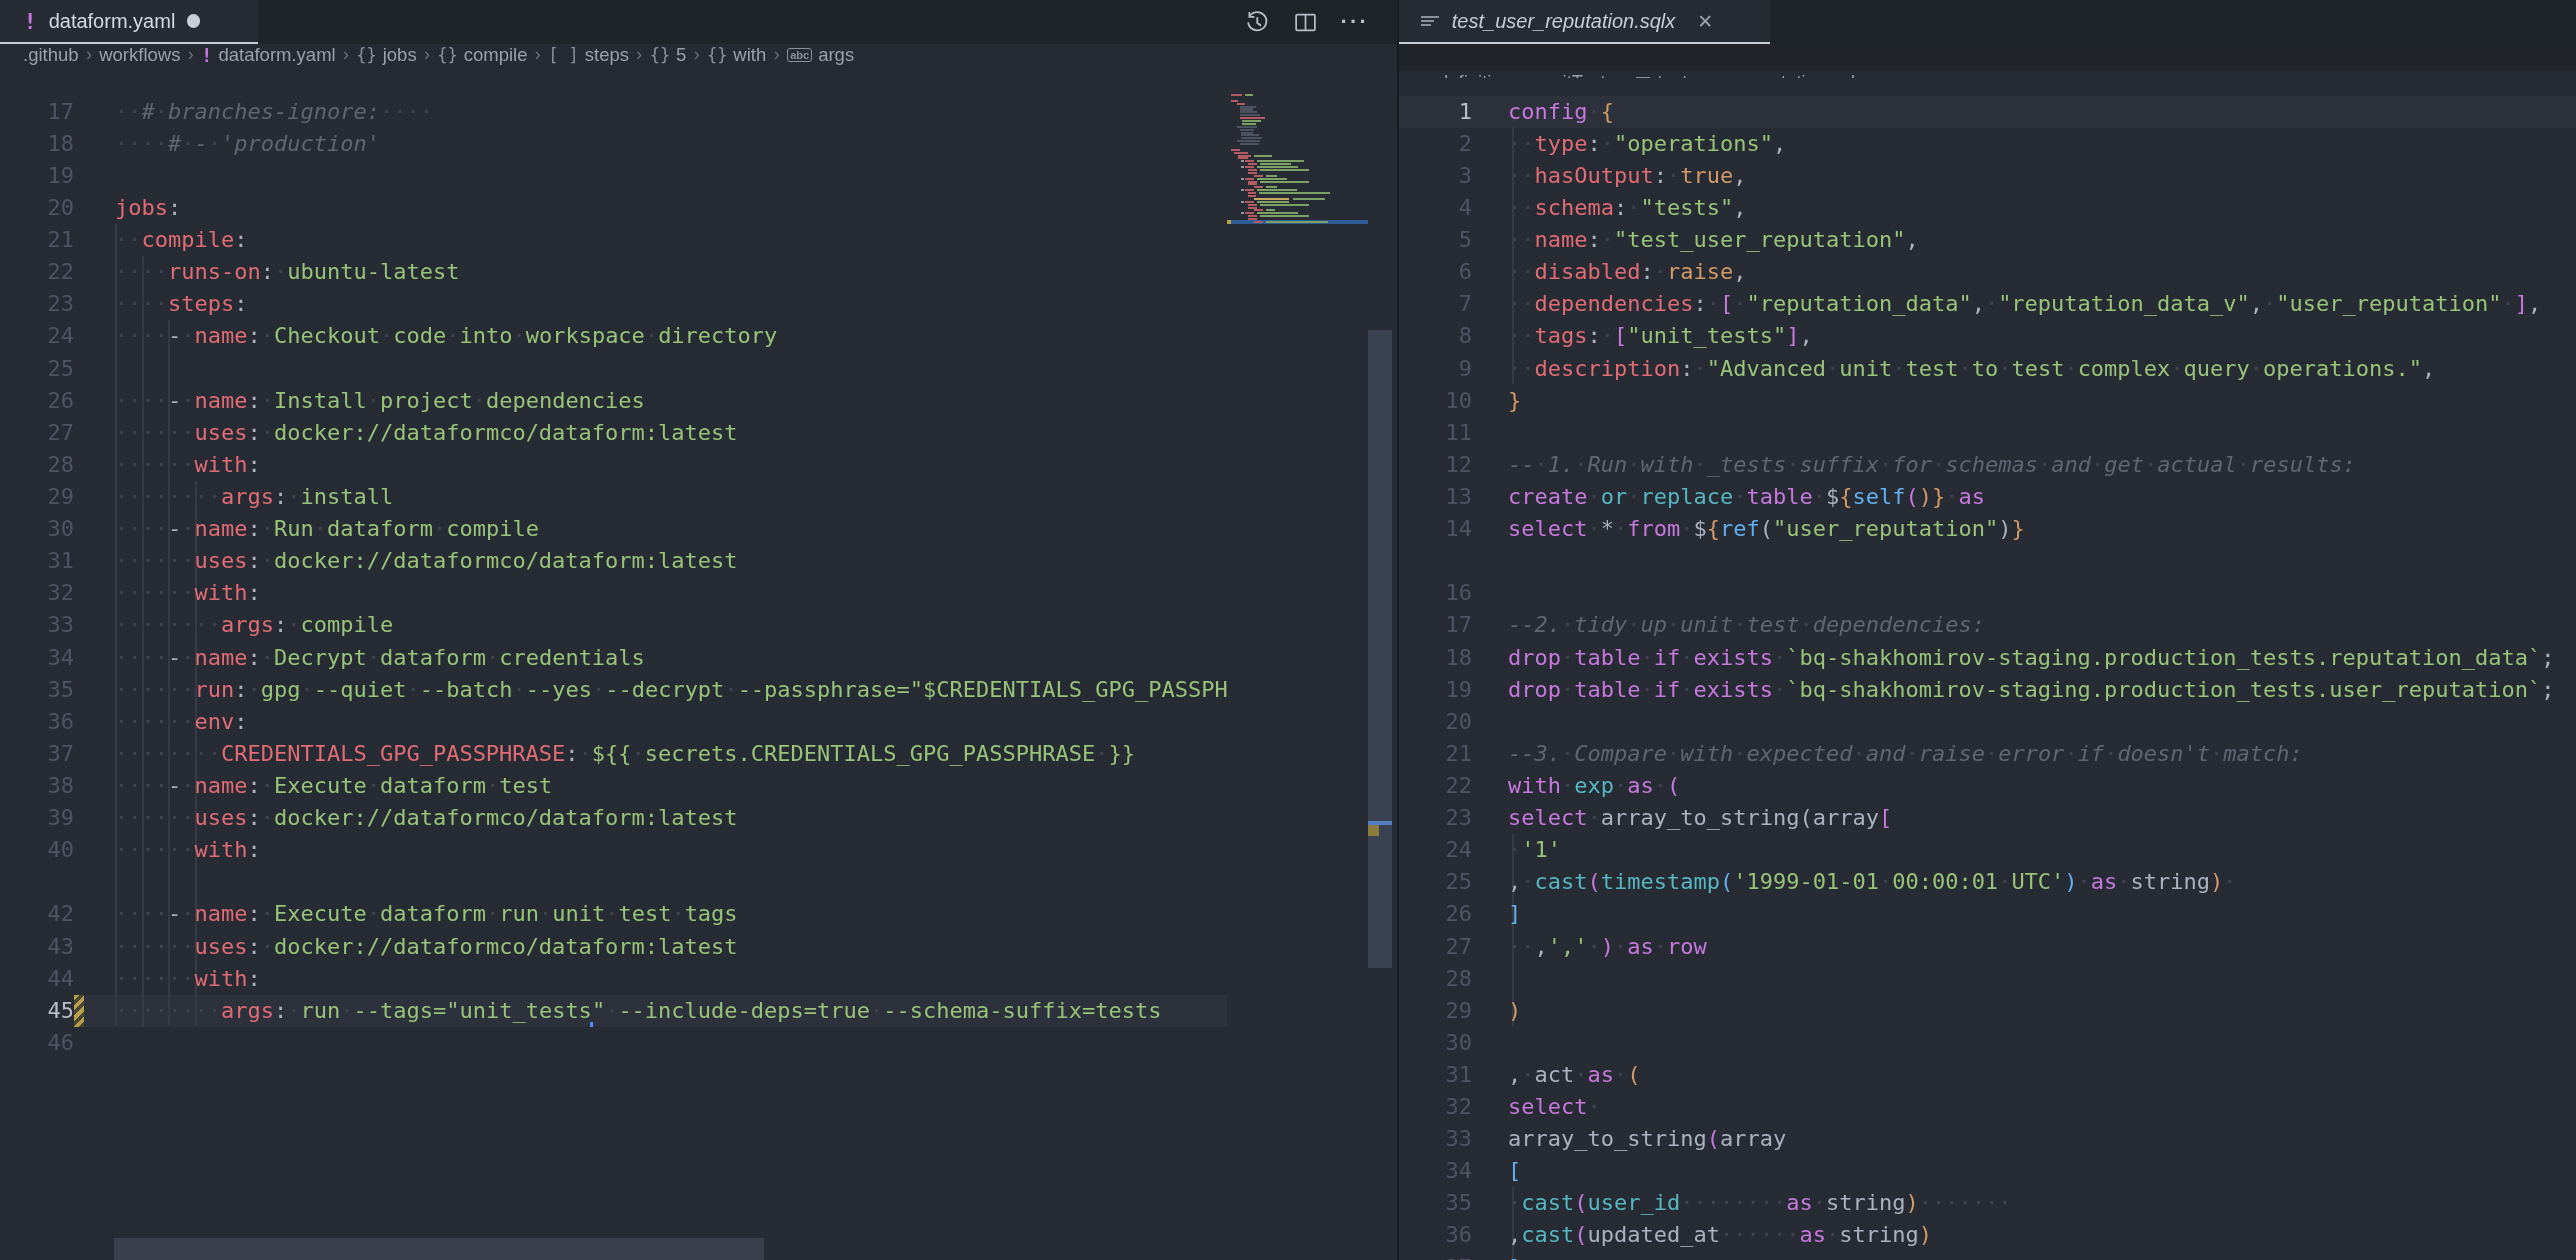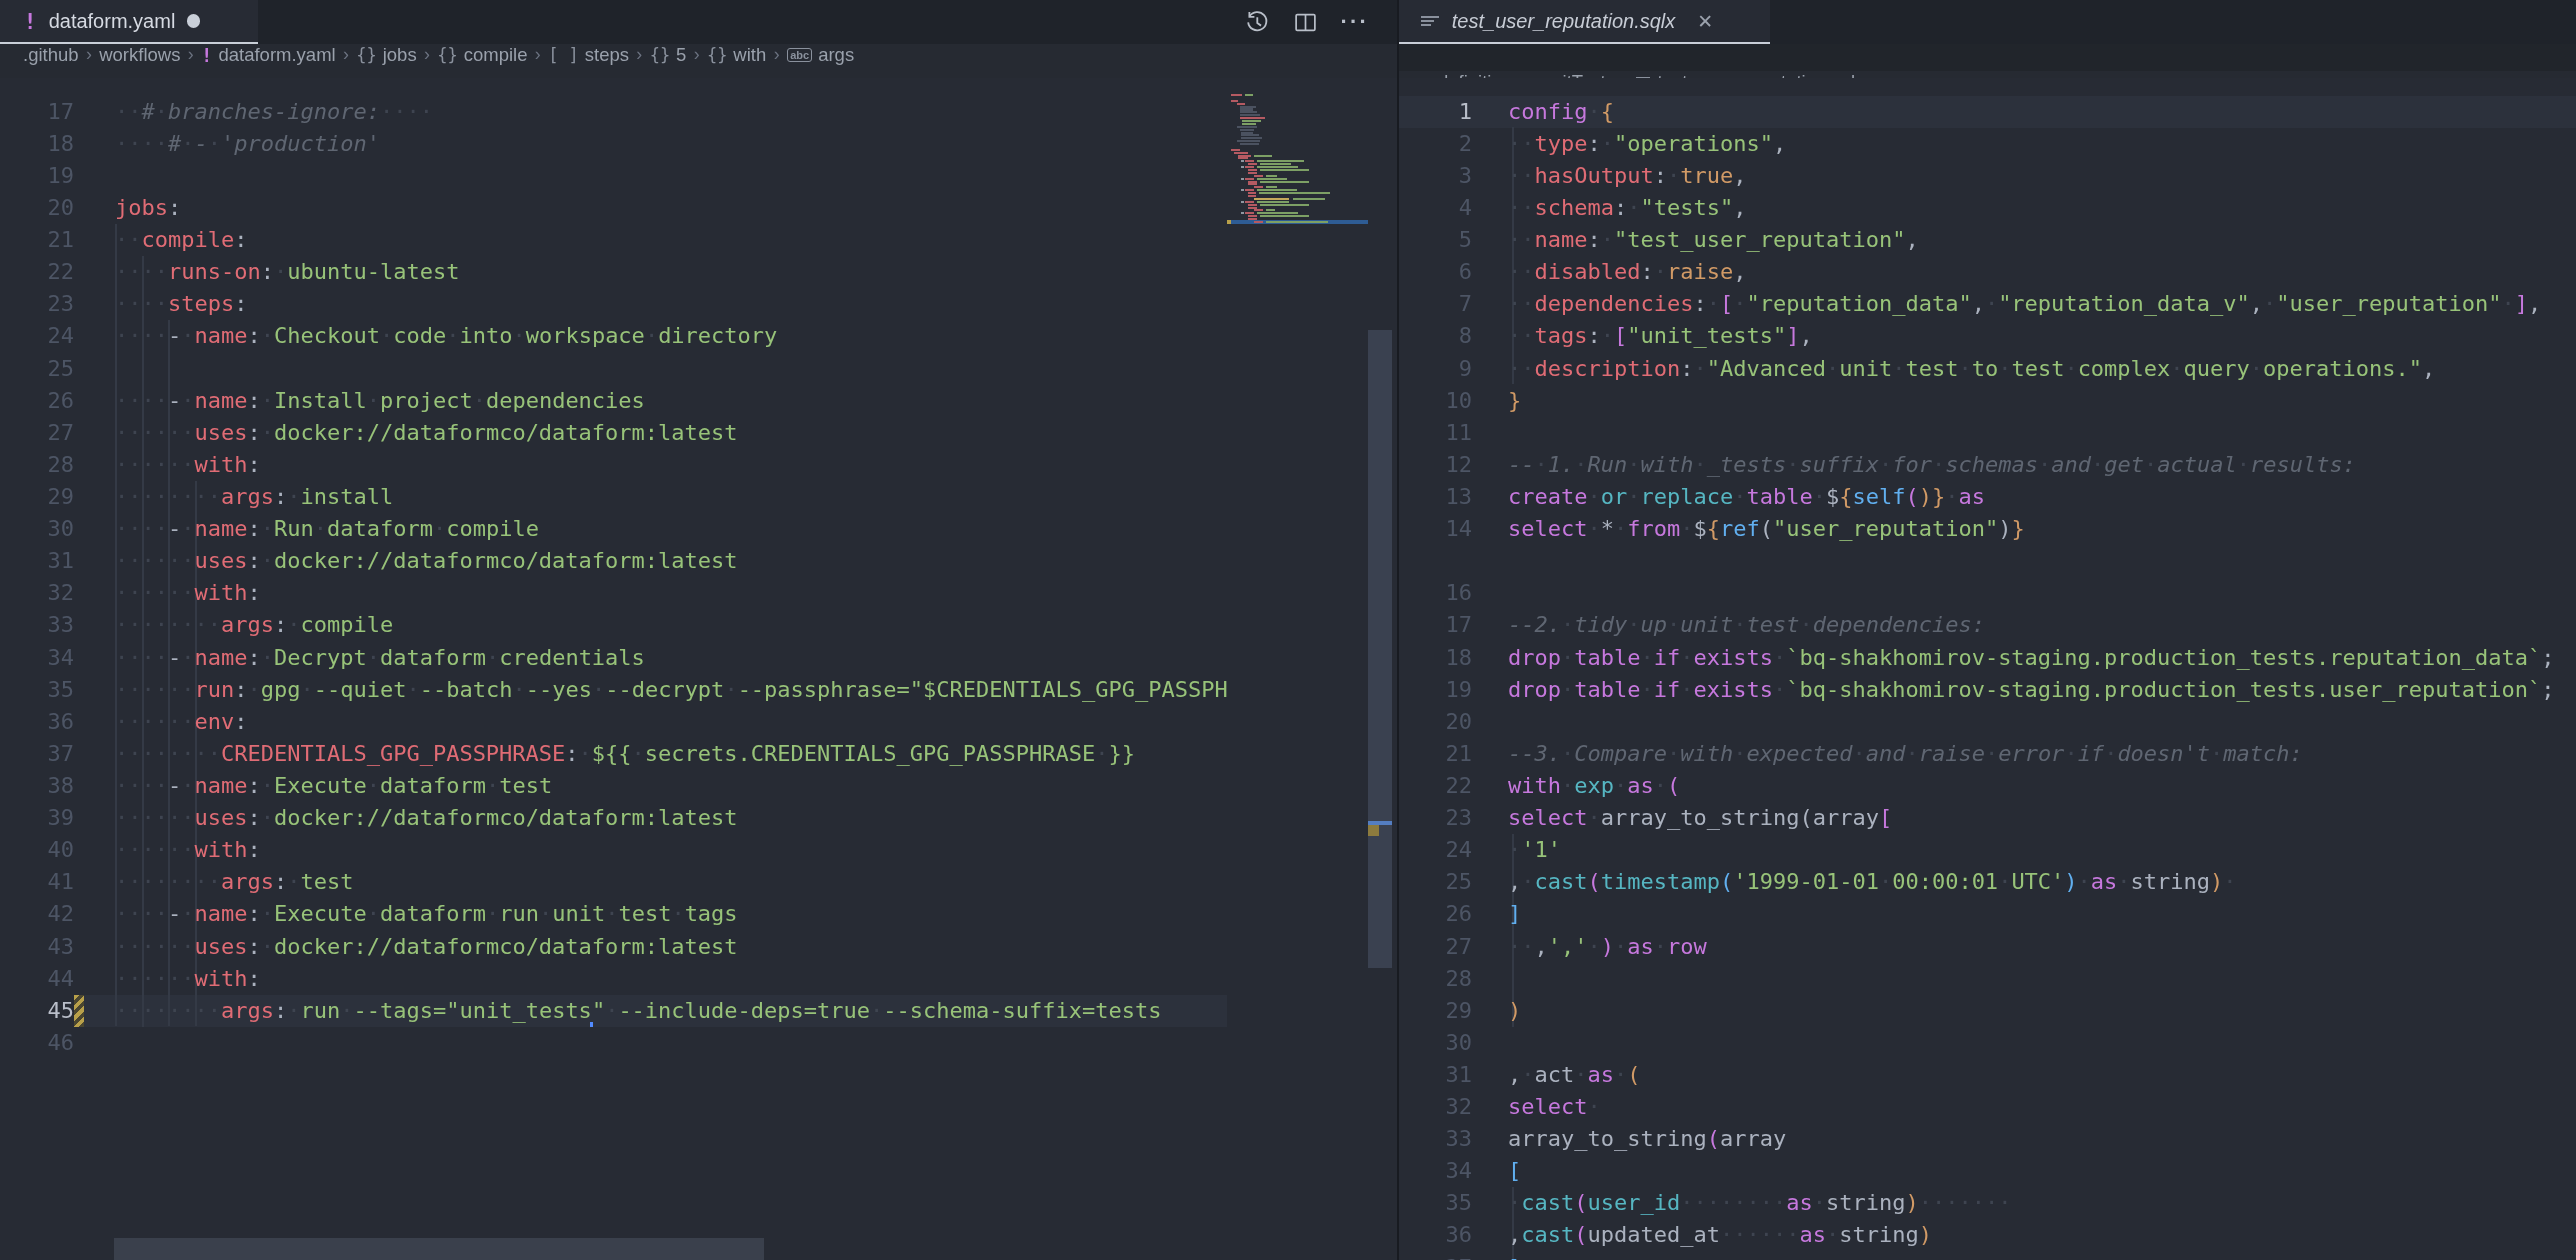--- a/index.html
+++ b/index.html
@@ -160,21 +160,20 @@
         <div class="line" style="top: 467px; width: 1227px; overflow: hidden;"><span class="gutter-num" style="left: 0px; width: 74px;">31</span><span class="code" style="left: 115px;"><span class="tok-w">······</span><span class="tok-k">uses</span><span class="tok-p">:</span><span class="tok-w">·</span><span class="tok-v">docker://dataformco/dataform:latest</span></span></div>
         <div class="line" style="top: 499px; width: 1227px; overflow: hidden;"><span class="gutter-num" style="left: 0px; width: 74px;">32</span><span class="code" style="left: 115px;"><span class="tok-w">······</span><span class="tok-k">with</span><span class="tok-p">:</span></span></div>
         <div class="line" style="top: 531px; width: 1227px; overflow: hidden;"><span class="gutter-num" style="left: 0px; width: 74px;">33</span><span class="code" style="left: 115px;"><span class="tok-w">········</span><span class="tok-k">args</span><span class="tok-p">:</span><span class="tok-w">·</span><span class="tok-v">compile</span></span></div>
         <div class="line" style="top: 564px; width: 1227px; overflow: hidden;"><span class="gutter-num" style="left: 0px; width: 74px;">34</span><span class="code" style="left: 115px;"><span class="tok-w">····</span><span class="tok-p">-</span><span class="tok-w">·</span><span class="tok-k">name</span><span class="tok-p">:</span><span class="tok-w">·</span><span class="tok-v">Decrypt</span><span class="tok-w">·</span><span class="tok-v">dataform</span><span class="tok-w">·</span><span class="tok-v">credentials</span></span></div>
         <div class="line" style="top: 596px; width: 1227px; overflow: hidden;"><span class="gutter-num" style="left: 0px; width: 74px;">35</span><span class="code" style="left: 115px;"><span class="tok-w">······</span><span class="tok-k">run</span><span class="tok-p">:</span><span class="tok-w">·</span><span class="tok-v">gpg</span><span class="tok-w">·</span><span class="tok-v">--quiet</span><span class="tok-w">·</span><span class="tok-v">--batch</span><span class="tok-w">·</span><span class="tok-v">--yes</span><span class="tok-w">·</span><span class="tok-v">--decrypt</span><span class="tok-w">·</span><span class="tok-v">--passphrase="$CREDENTIALS_GPG_PASSPHR</span></span></div>
         <div class="line" style="top: 628px; width: 1227px; overflow: hidden;"><span class="gutter-num" style="left: 0px; width: 74px;">36</span><span class="code" style="left: 115px;"><span class="tok-w">······</span><span class="tok-k">env</span><span class="tok-p">:</span></span></div>
         <div class="line" style="top: 660px; width: 1227px; overflow: hidden;"><span class="gutter-num" style="left: 0px; width: 74px;">37</span><span class="code" style="left: 115px;"><span class="tok-w">········</span><span class="tok-k">CREDENTIALS_GPG_PASSPHRASE</span><span class="tok-p">:</span><span class="tok-w">·</span><span class="tok-v">${{</span><span class="tok-w">·</span><span class="tok-v">secrets.CREDENTIALS_GPG_PASSPHRASE</span><span class="tok-w">·</span><span class="tok-v">}}</span></span></div>
         <div class="line" style="top: 692px; width: 1227px; overflow: hidden;"><span class="gutter-num" style="left: 0px; width: 74px;">38</span><span class="code" style="left: 115px;"><span class="tok-w">····</span><span class="tok-p">-</span><span class="tok-w">·</span><span class="tok-k">name</span><span class="tok-p">:</span><span class="tok-w">·</span><span class="tok-v">Execute</span><span class="tok-w">·</span><span class="tok-v">dataform</span><span class="tok-w">·</span><span class="tok-v">test</span></span></div>
         <div class="line" style="top: 724px; width: 1227px; overflow: hidden;"><span class="gutter-num" style="left: 0px; width: 74px;">39</span><span class="code" style="left: 115px;"><span class="tok-w">······</span><span class="tok-k">uses</span><span class="tok-p">:</span><span class="tok-w">·</span><span class="tok-v">docker://dataformco/dataform:latest</span></span></div>
         <div class="line" style="top: 756px; width: 1227px; overflow: hidden;"><span class="gutter-num" style="left: 0px; width: 74px;">40</span><span class="code" style="left: 115px;"><span class="tok-w">······</span><span class="tok-k">with</span><span class="tok-p">:</span></span></div>
-        <div class="line" style="top: 788px; width: 1227px; overflow: hidden;"><span class="gutter-num" style="left: 0px; width: 74px;">41</span><span class="code" style="left: 115px;"><span class="tok-w">········</span><span class="tok-k">args</span><span class="tok-p">:</span><span class="tok-w">·</span><span class="tok-v">test</span></span></div>
         <div class="line" style="top: 820px; width: 1227px; overflow: hidden;"><span class="gutter-num" style="left: 0px; width: 74px;">42</span><span class="code" style="left: 115px;"><span class="tok-w">····</span><span class="tok-p">-</span><span class="tok-w">·</span><span class="tok-k">name</span><span class="tok-p">:</span><span class="tok-w">·</span><span class="tok-v">Execute</span><span class="tok-w">·</span><span class="tok-v">dataform</span><span class="tok-w">·</span><span class="tok-v">run</span><span class="tok-w">·</span><span class="tok-v">unit</span><span class="tok-w">·</span><span class="tok-v">test</span><span class="tok-w">·</span><span class="tok-v">tags</span></span></div>
         <div class="line" style="top: 853px; width: 1227px; overflow: hidden;"><span class="gutter-num" style="left: 0px; width: 74px;">43</span><span class="code" style="left: 115px;"><span class="tok-w">······</span><span class="tok-k">uses</span><span class="tok-p">:</span><span class="tok-w">·</span><span class="tok-v">docker://dataformco/dataform:latest</span></span></div>
         <div class="line" style="top: 885px; width: 1227px; overflow: hidden;"><span class="gutter-num" style="left: 0px; width: 74px;">44</span><span class="code" style="left: 115px;"><span class="tok-w">······</span><span class="tok-k">with</span><span class="tok-p">:</span></span></div>
         <div class="line" style="top: 917px; width: 1227px; overflow: hidden;"><span class="gutter-num active" style="left: 0px; width: 74px;">45</span><span class="code" style="left: 115px;"><span class="tok-w">········</span><span class="tok-k">args</span><span class="tok-p">:</span><span class="tok-w">·</span><span class="tok-v">run</span><span class="tok-w">·</span><span class="tok-v">--tags="unit_tests</span><span class="cursor-caret"></span><span class="tok-v">"</span><span class="tok-w">·</span><span class="tok-v">--include-deps=true</span><span class="tok-w">·</span><span class="tok-v">--schema-suffix=tests</span></span></div>
         <div class="line" style="top: 949px; width: 1227px; overflow: hidden;"><span class="gutter-num" style="left: 0px; width: 74px;">46</span><span class="code" style="left: 115px;"></span></div>
         <div class="gutter-marker" style="left: 74px; top: 917px; height: 32px;"></div>
         <div class="minimap" style="left: 1227px; top: 16px; width: 141px; height: 221px;">
           <div class="mm-current" style="left: 0px; top: 126px; width: 141px; height: 4.4px;"></div>
           <div class="mm-current-marker" style="left: 0px; top: 126px; width: 4.4px; height: 4.4px;"></div>
           <div class="mm-row" style="left: 3.7px; top: 0px; width: 137px;">

